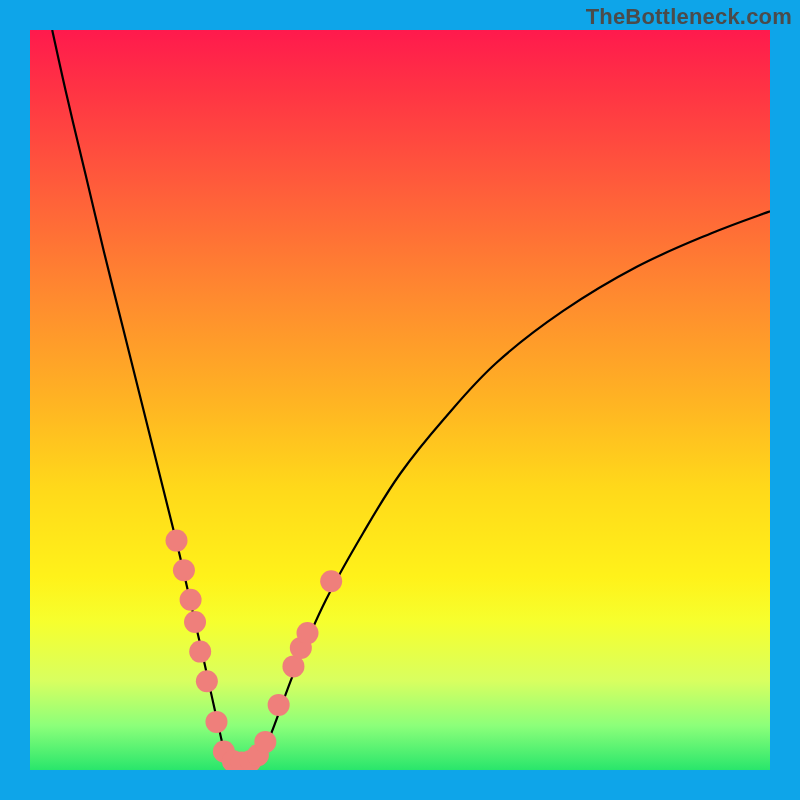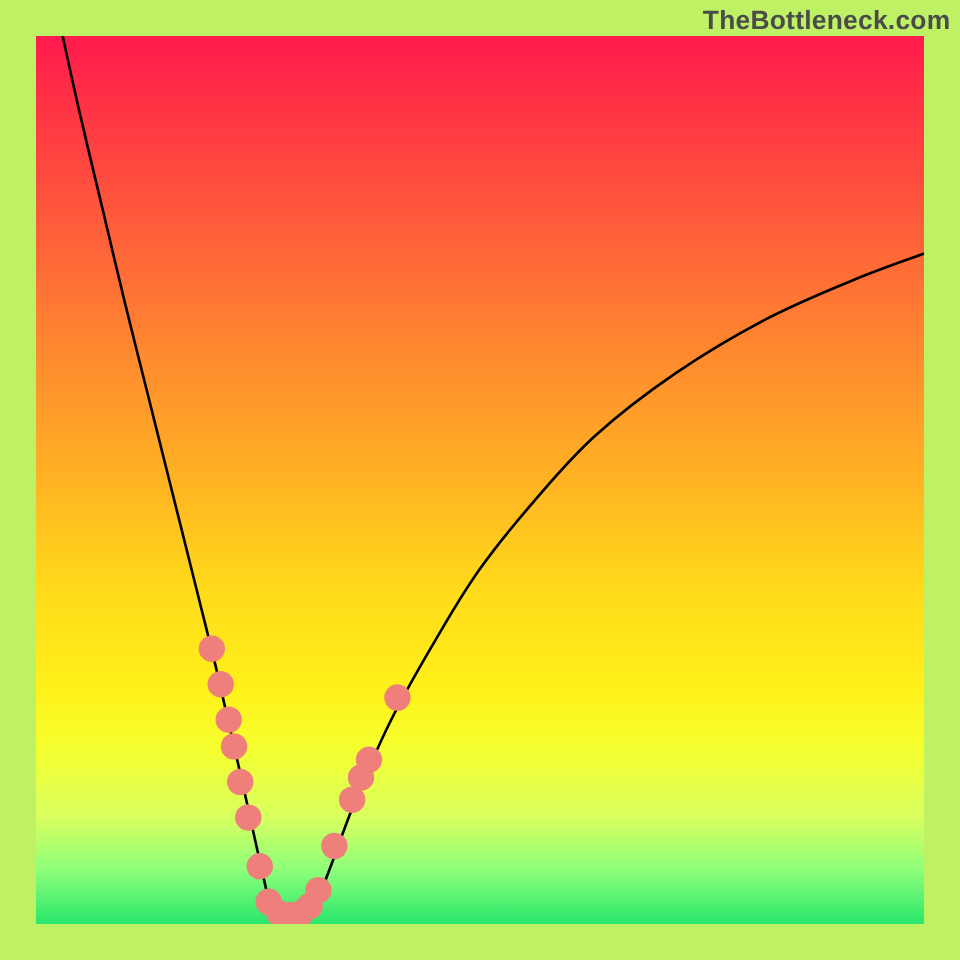--- a/index.html
+++ b/index.html
@@ -7,21 +7,21 @@
     padding: 0;
     width: 800px;
     height: 800px;
     overflow: hidden;
     background: #000;
     font-family: Arial, Helvetica, sans-serif;
   }
   .frame {
     position: absolute;
     inset: 0;
-    background: #bef264;
+    background: #0ea5e9;
   }
   .plot-area {
     position: absolute;
     left: 30px;
     top: 30px;
     width: 740px;
     height: 740px;
     background: linear-gradient(
       to bottom,
       #ff1a4d 0%,

